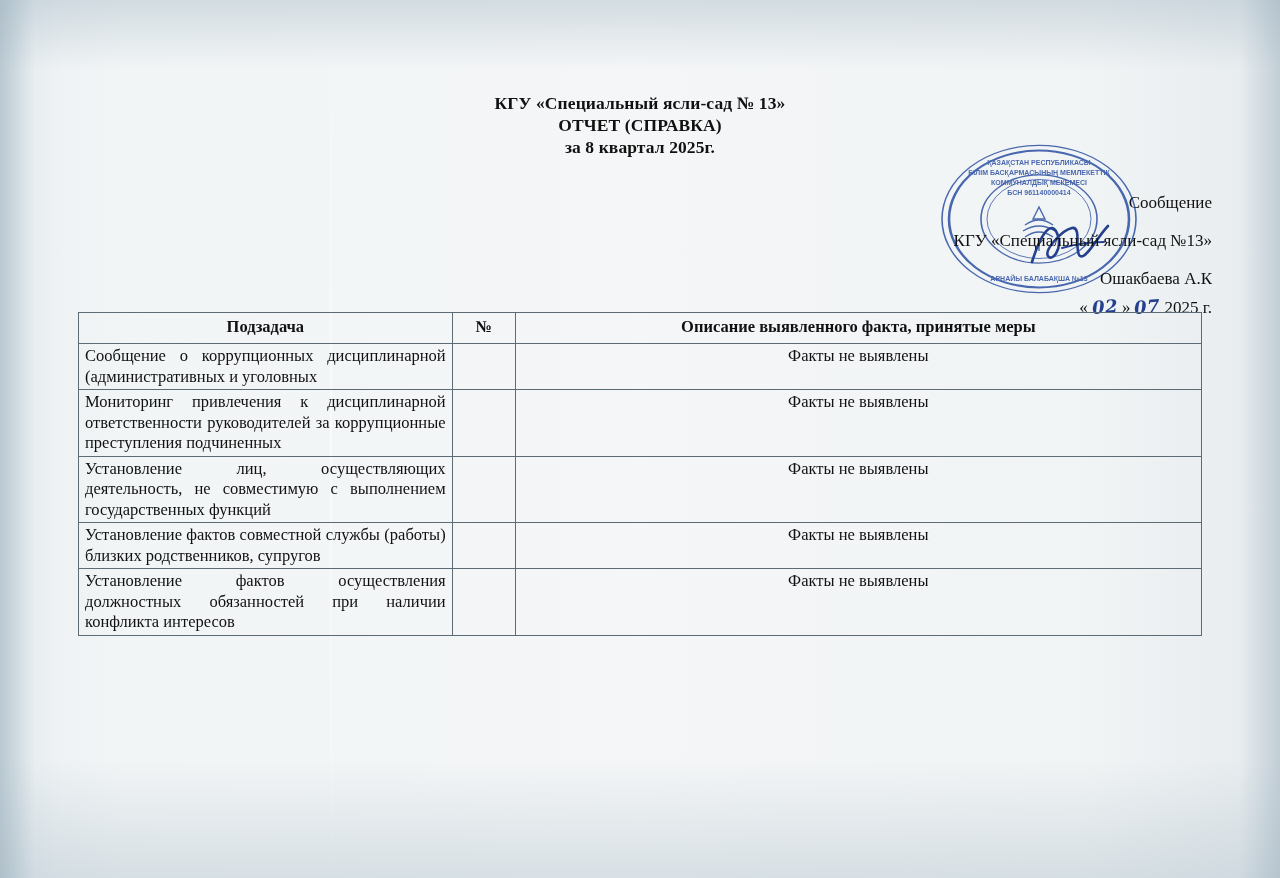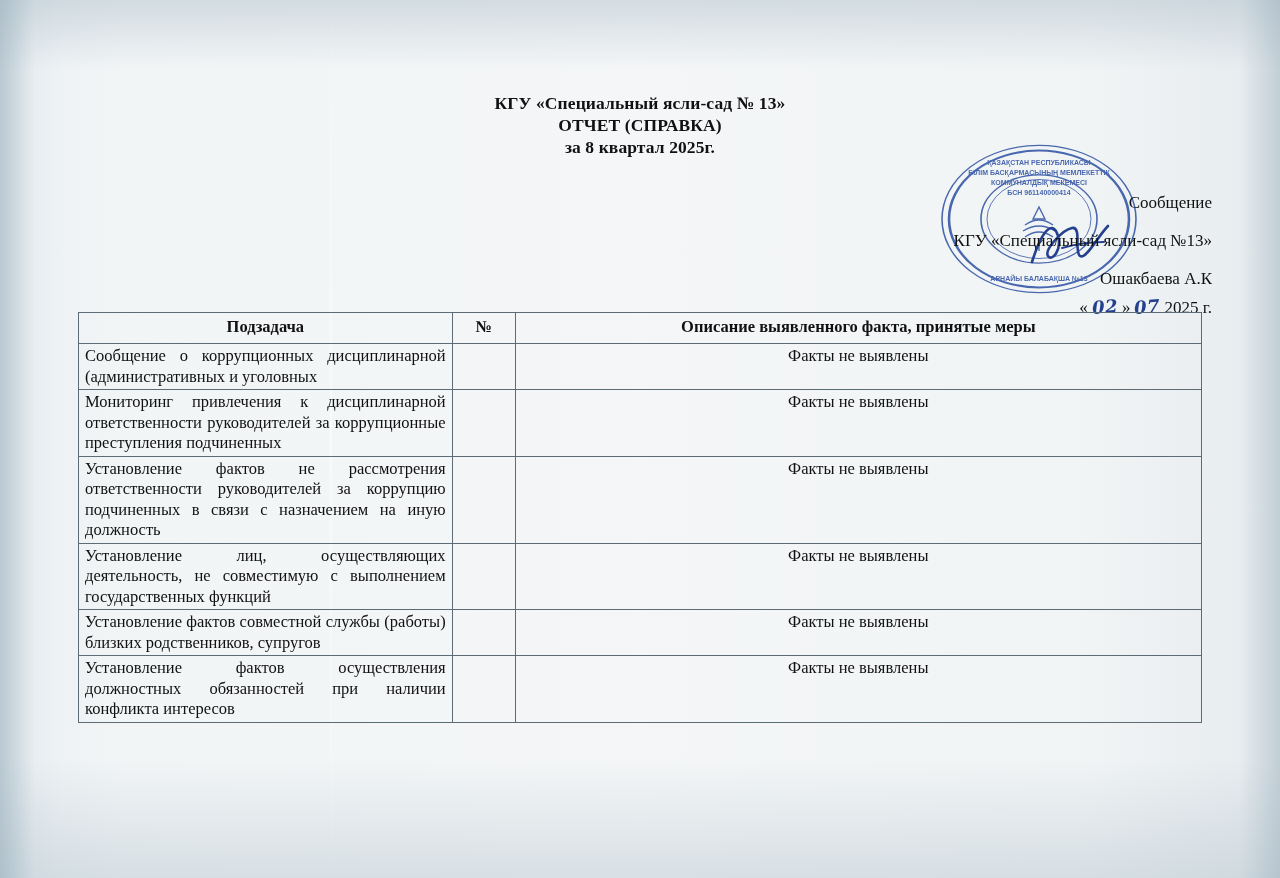--- a/index.html
+++ b/index.html
@@ -249,25 +249,20 @@
           <td class="subtask last-left">Сообщение о коррупционных дисциплинарной (административных и уголовных</td>
           <td class="num"></td>
           <td class="desc">Факты не выявлены</td>
         </tr>
         <tr>
           <td class="subtask last-left">Мониторинг привлечения к дисциплинарной ответственности руководителей за коррупционные преступления подчиненных</td>
           <td class="num"></td>
           <td class="desc">Факты не выявлены</td>
         </tr>
         <tr>
-          <td class="subtask last-left">Установление фактов не рассмотрения ответственности руководителей за коррупцию подчиненных в связи с назначением на иную должность</td>
-          <td class="num"></td>
-          <td class="desc">Факты не выявлены</td>
-        </tr>
-        <tr>
           <td class="subtask last-left">Установление лиц, осуществляющих деятельность, не совместимую с выполнением государственных функций</td>
           <td class="num"></td>
           <td class="desc">Факты не выявлены</td>
         </tr>
         <tr>
           <td class="subtask last-left">Установление фактов совместной службы (работы) близких родственников, супругов</td>
           <td class="num"></td>
           <td class="desc">Факты не выявлены</td>
         </tr>
         <tr>

